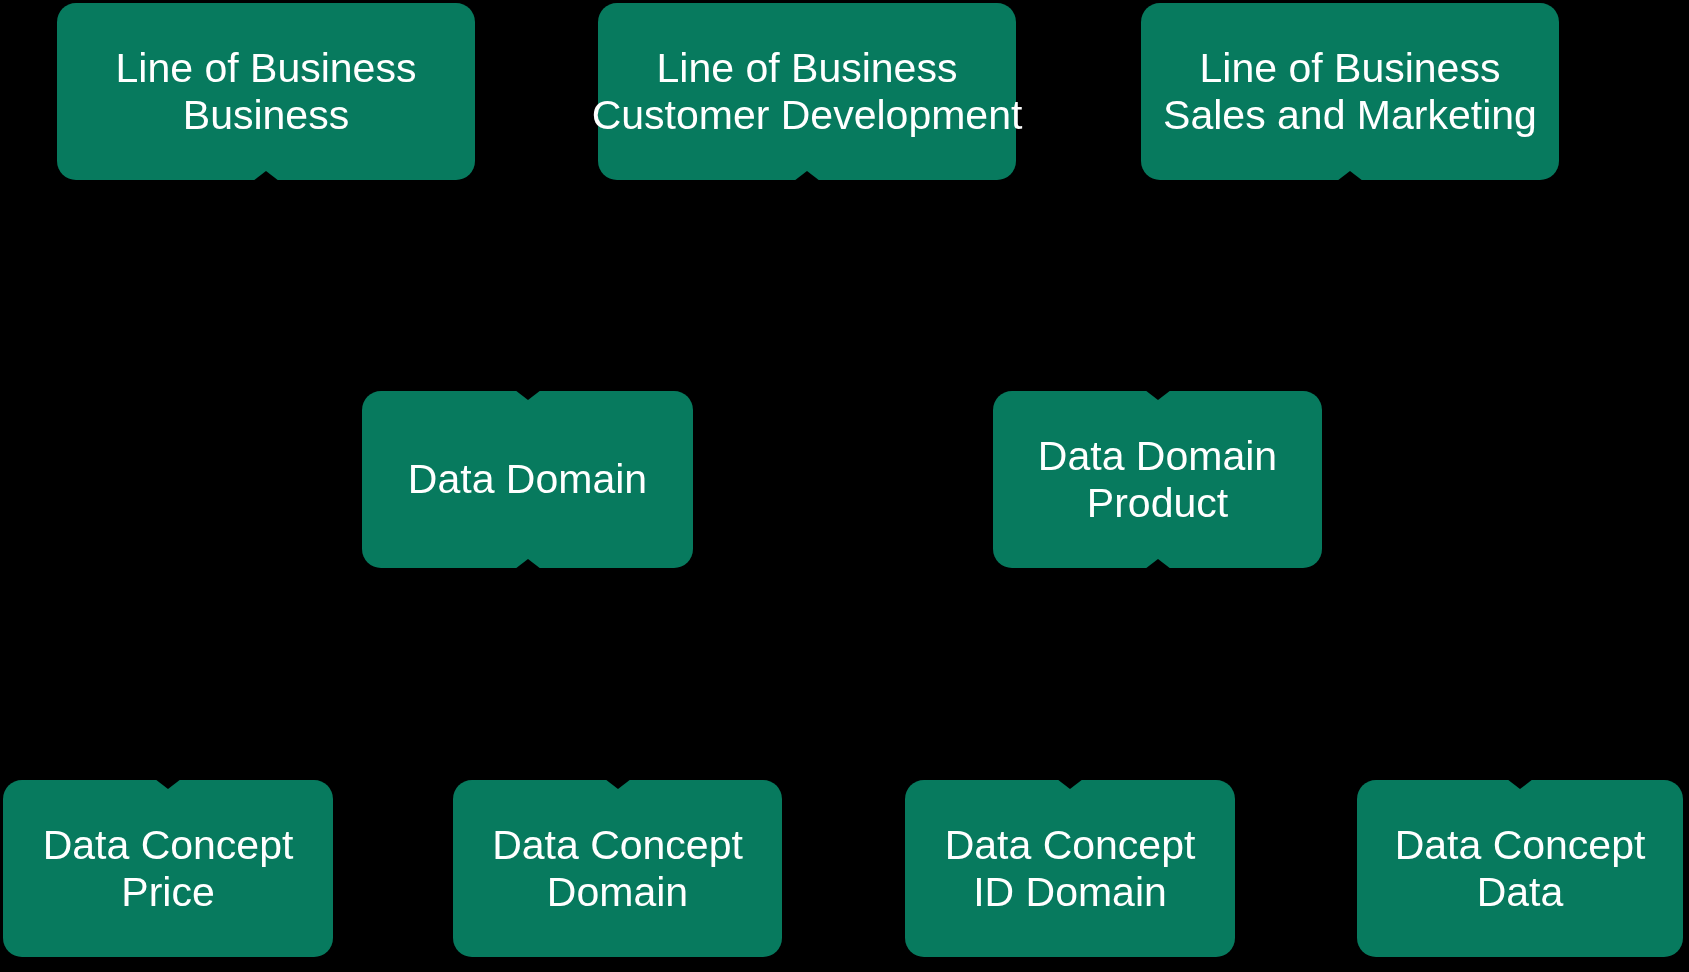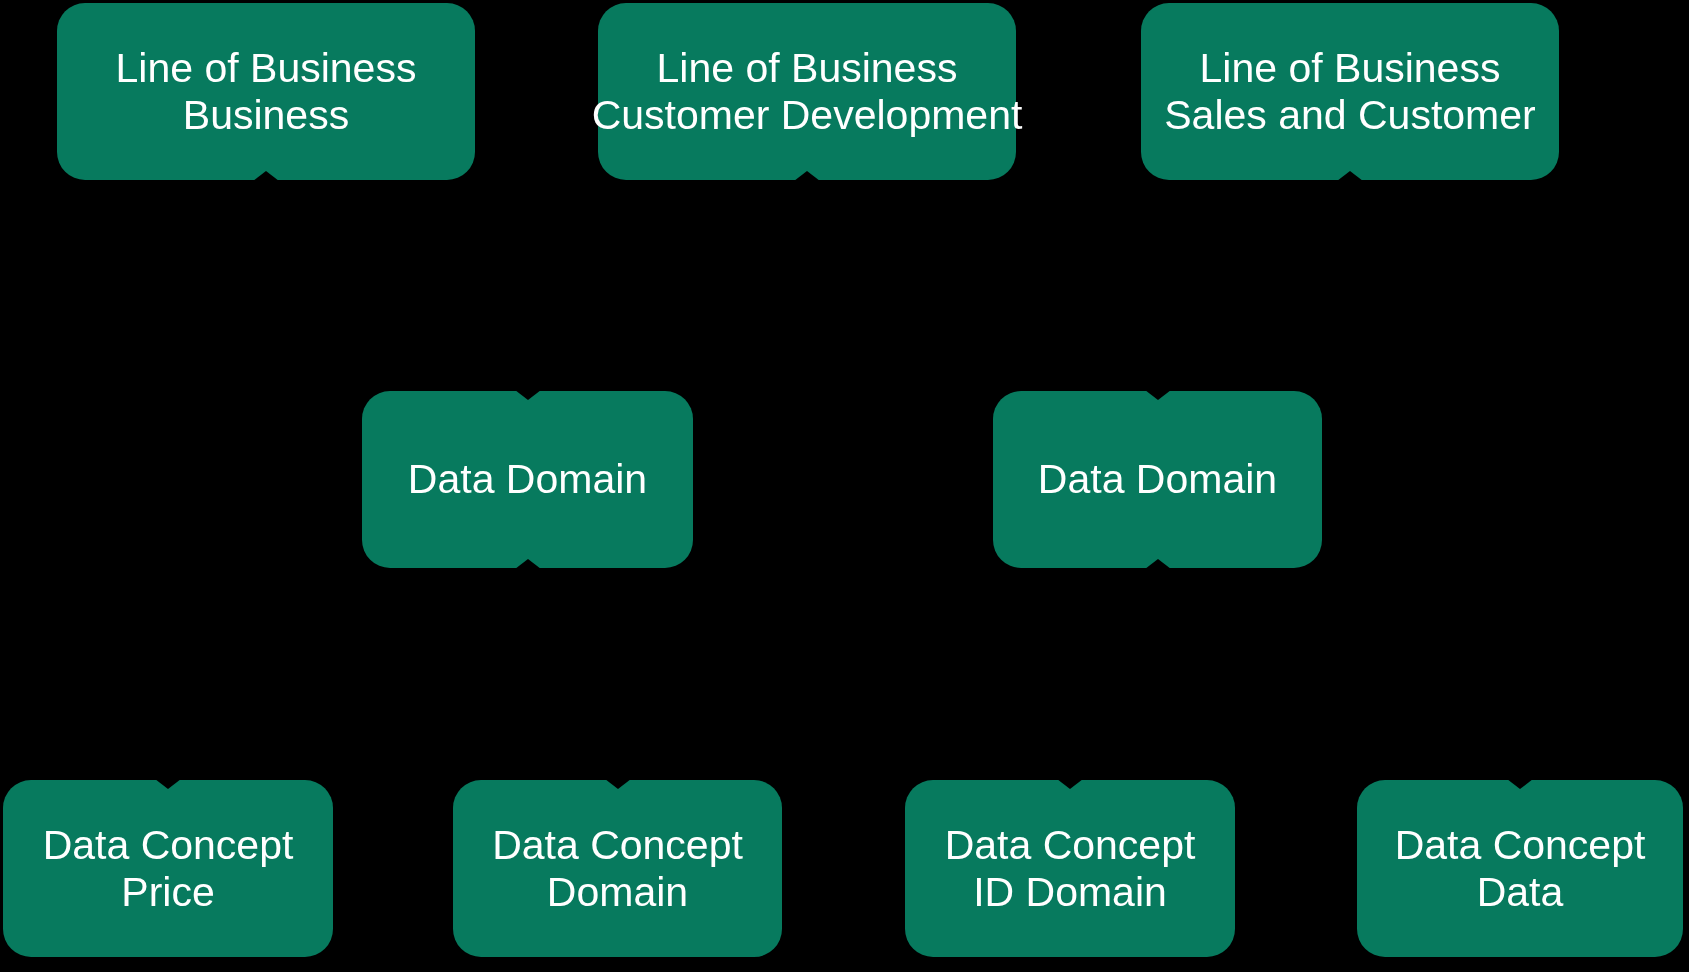--- a/index.html
+++ b/index.html
@@ -12,21 +12,21 @@
     width: 1689px;
     height: 972px;
     background: var(--bg, #000000);
     overflow: hidden;
     font-family: "Liberation Sans", sans-serif;
   }
   .node {
     position: absolute;
     background: var(--node-fill, #077a5e);
     color: var(--node-text, #ffffff);
-    border-radius: 28px;
+    border-radius: 19px;
     display: flex;
     flex-direction: column;
     align-items: center;
     justify-content: center;
     text-align: center;
     font-size: 41px;
     line-height: 47px;
     font-weight: 400;
   }
   .node .line {
@@ -64,32 +64,33 @@
   </div>
 
   <div class="node" style="left:598px; top:3px; width:418px; height:177px;">
     <span class="line">Line of Business</span>
     <span class="line">Customer Development</span>
     <span class="notch notch-bottom"></span>
   </div>
 
   <div class="node" style="left:1141px; top:3px; width:418px; height:177px;">
     <span class="line">Line of Business</span>
-    <span class="line">Sales and Customer</span>
+    <span class="line">Sales and Marketing</span>
     <span class="notch notch-bottom"></span>
   </div>
 
   <div class="node" style="left:362px; top:391px; width:331px; height:177px;">
     <span class="line">Data Domain</span>
     <span class="notch notch-top"></span>
     <span class="notch notch-bottom"></span>
   </div>
 
   <div class="node" style="left:993px; top:391px; width:329px; height:177px;">
     <span class="line">Data Domain</span>
+    <span class="line">Product</span>
     <span class="notch notch-top"></span>
     <span class="notch notch-bottom"></span>
   </div>
 
   <div class="node" style="left:3px; top:780px; width:330px; height:177px;">
     <span class="line">Data Concept</span>
     <span class="line">Price</span>
     <span class="notch notch-top"></span>
   </div>
 

